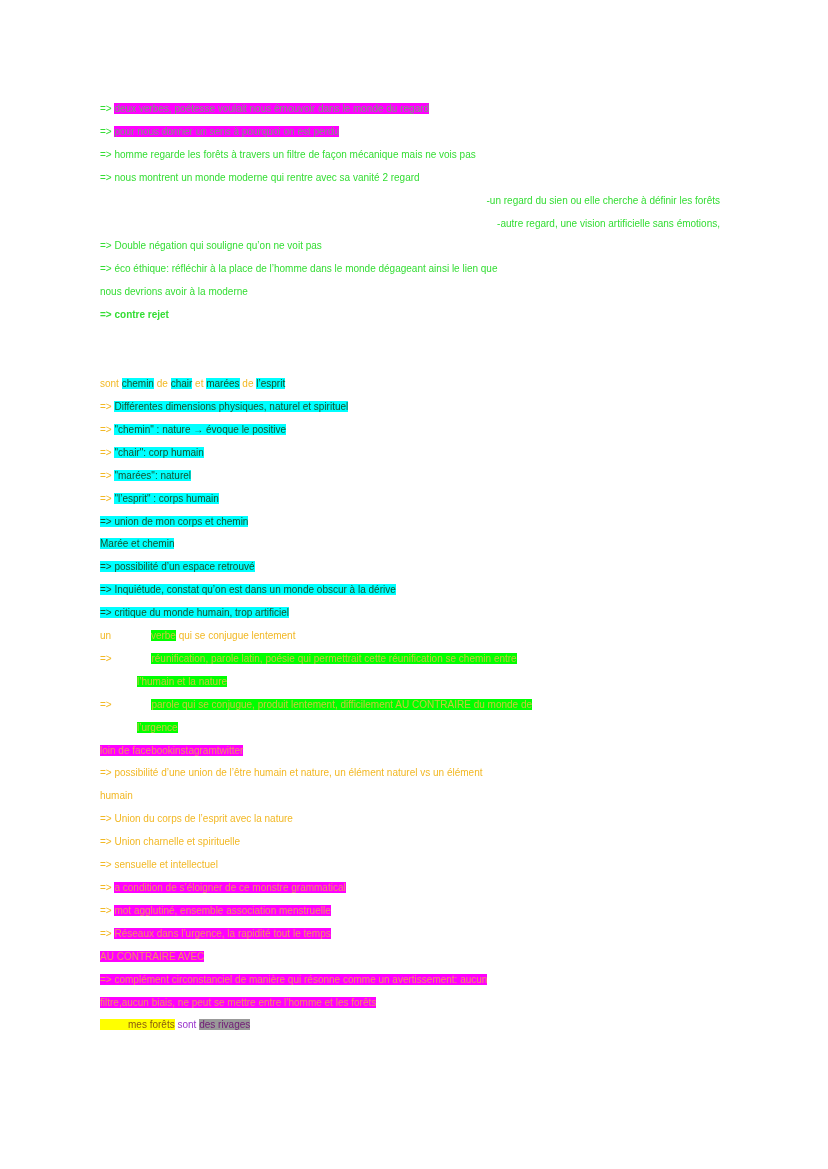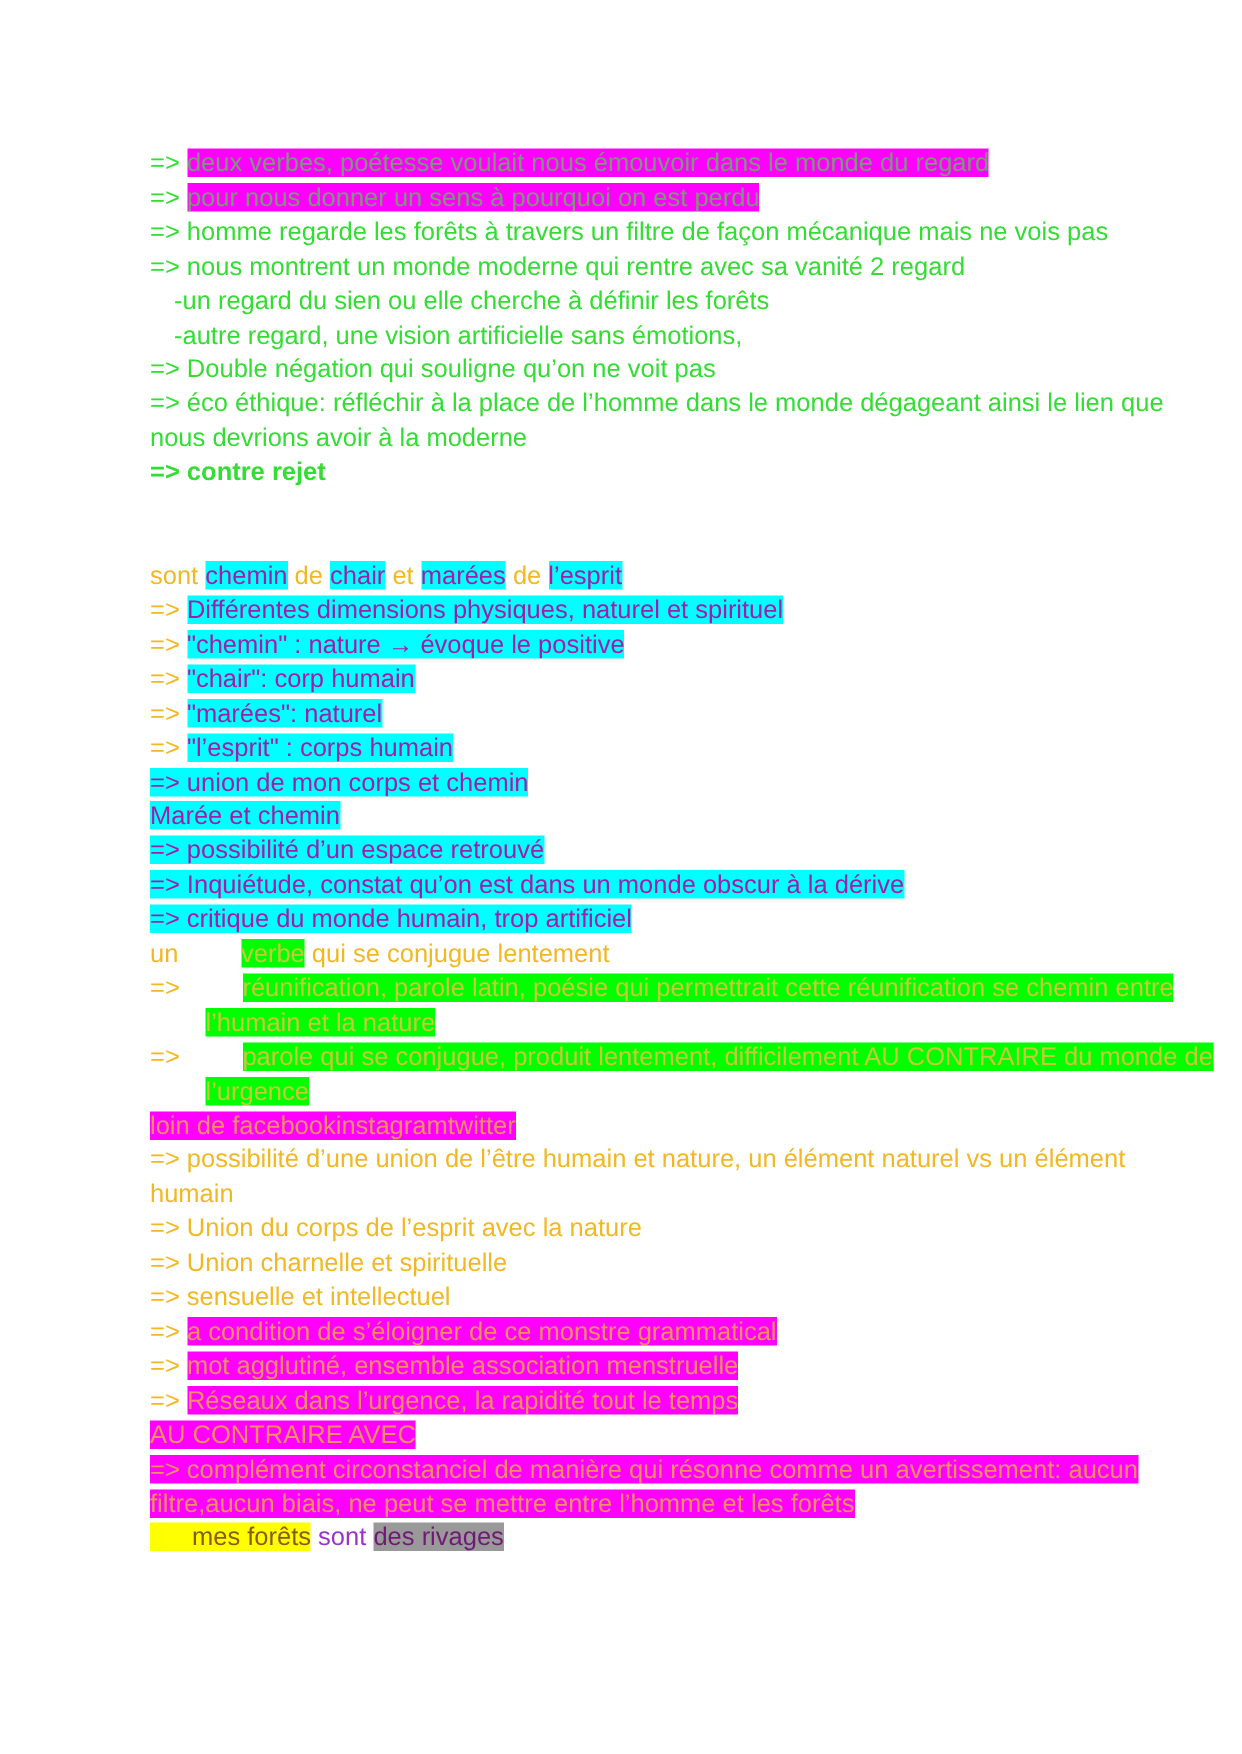--- a/index.html
+++ b/index.html
@@ -1,35 +1,35 @@
 <!DOCTYPE html>
 <html><head>
 <meta charset="utf-8">
 <style>
   html, body { margin: 0; padding: 0; background: #ffffff; }
   body { width: 828px; height: 1169px; position: relative; overflow: hidden; }
   .page {
     position: absolute; left: 100px; top: 98px; width: 620px;
     font-family: "Liberation Sans", sans-serif;
-    font-size: 17px; line-height: 22.9px;
+    font-size: 10px; line-height: 22.9px;
   }
   .line { white-space: nowrap; }
-  .indent { padding-left: 16px; }
+  .indent { padding-left: 16px; text-align: right; }
   .bold { font-weight: bold; }
   .gap { height: 46px; }
   .c-green { color: #33dd33; }
   .c-orange { color: #f2b824; }
   .c-purple { color: #9933cc; }
   .c-brown { color: #8a5a10; }
   .hl-magenta { background: #ff00ff; }
   .hl-cyan { background: #00ffff; }
   .hl-lime { background: #00ff00; }
   .hl-yellow { background: #ffff00; padding-left: 28px; }
   .hl-gray { background: #999999; }
-  .t-on-cyan { color: #a21caf; }
+  .t-on-cyan { color: #14532d; }
   .t-on-lime { color: #c8c83a; margin-left: 37px; }
   .t-on-mag1 { color: #7a9a7a; }
   .t-on-mag2 { color: #f29060; }
   .t-on-gray { color: #701a75; }
 </style>
 </head>
 <body>
 
 <div class="page">
 

